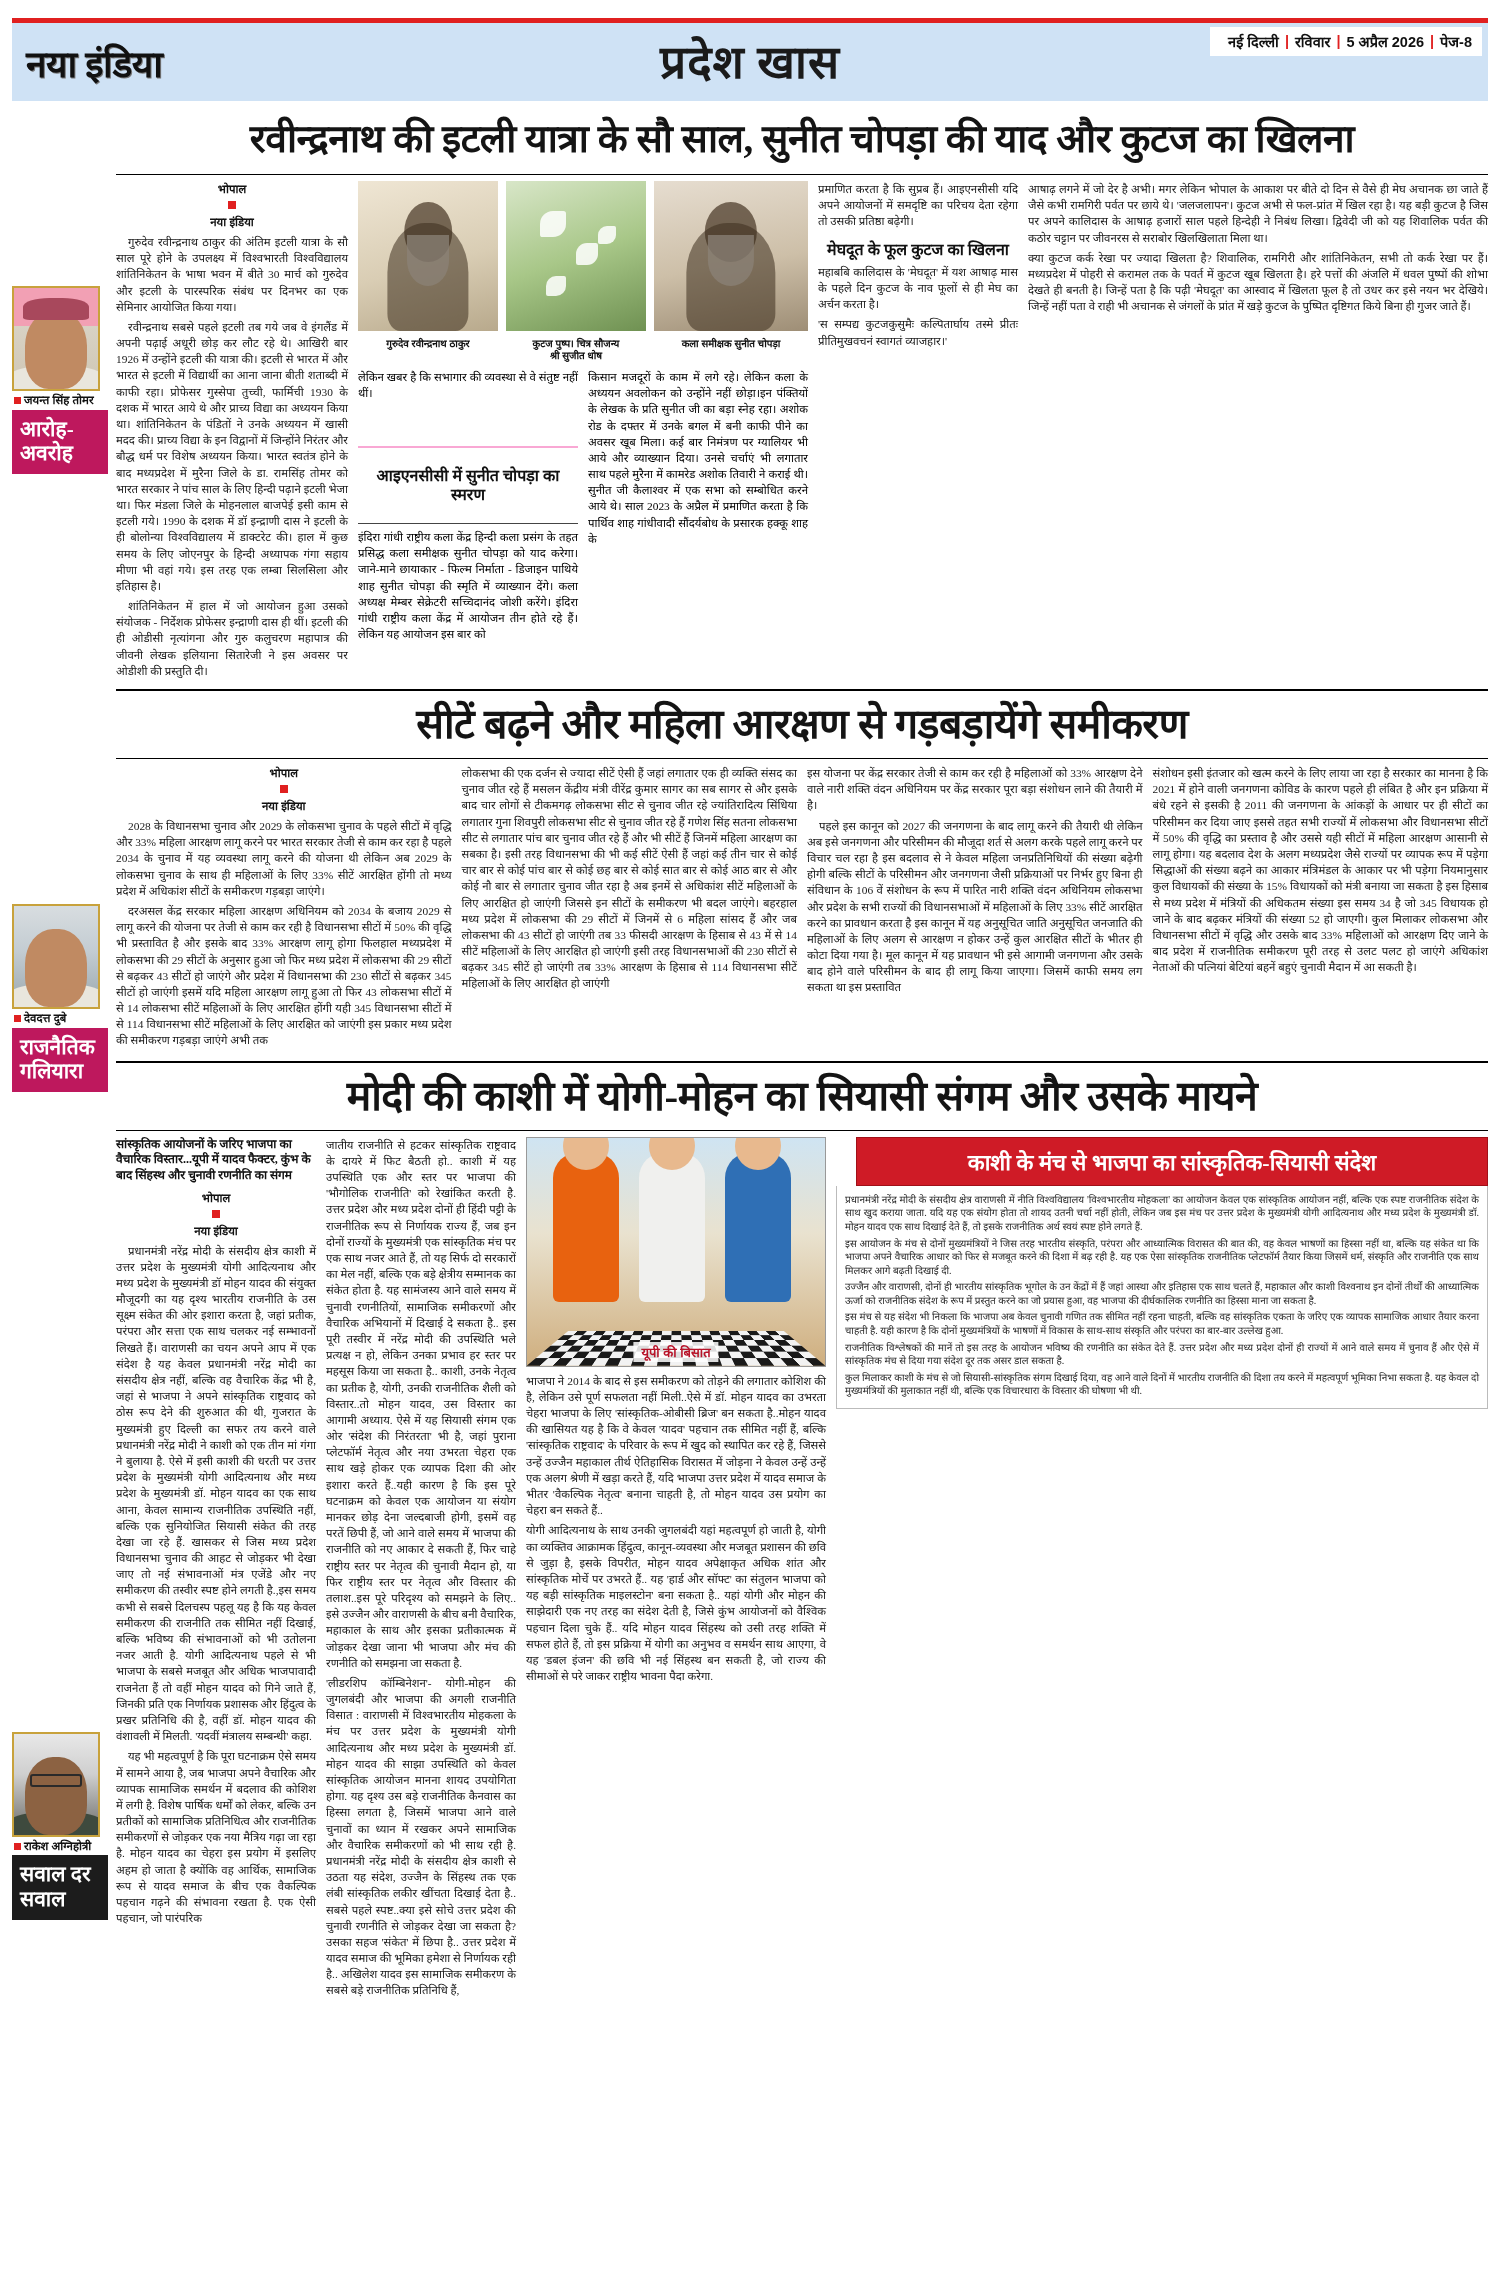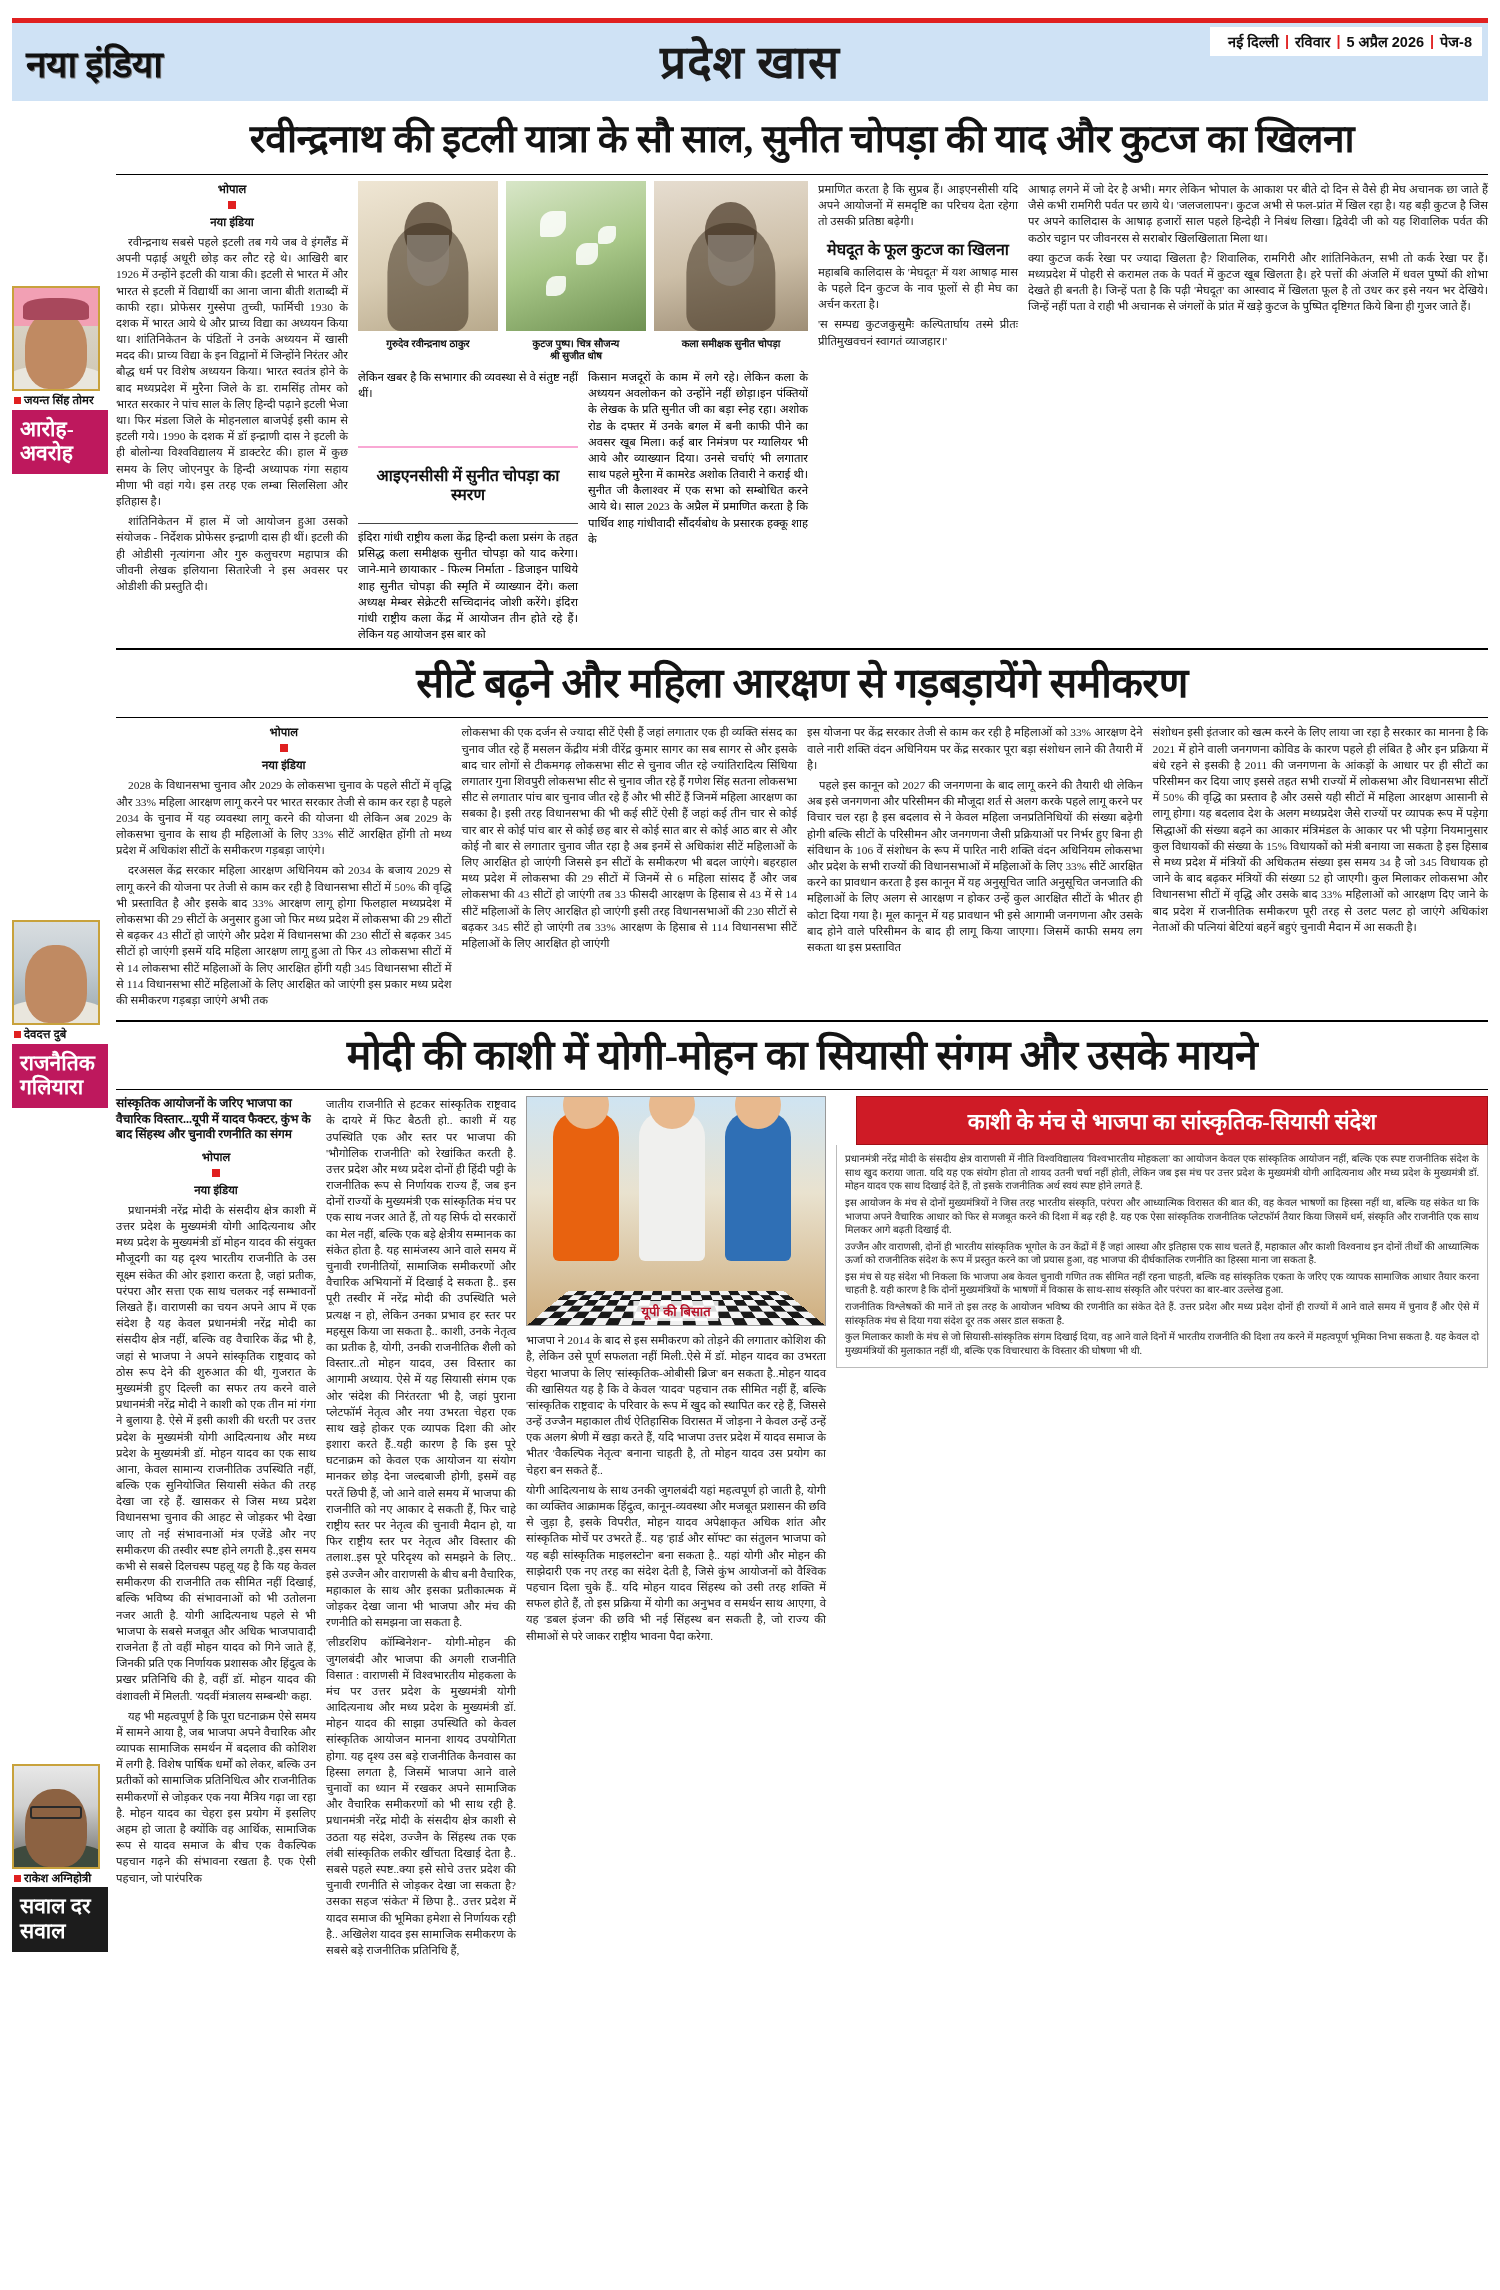--- a/index.html
+++ b/index.html
@@ -45,21 +45,21 @@
 
   
   .body-area { position: relative; margin: 0 12px; }
 
   .rail {
     position: absolute; left: 0; top: 0; width: 96px;
   }
   .content { margin-left: 104px; }
 
   
-  .author-card { width: 96px; margin-bottom: 16px; }
+  .author-card { width: 96px; margin-bottom: 0; }
   .author-photo {
     width: 88px; height: 105px;
     border: 2px solid #c8a23c;
     position: relative; overflow: hidden;
     background: #f2c9c9;
   }
   .ph-jayant { background: linear-gradient(180deg,#f2a0b4 0%,#f2a0b4 38%,#d8d2c4 38%,#cfc6b4 100%); }
   .ph-devdutt { background: linear-gradient(180deg,#d8dde0 0%,#c3ccd2 45%,#9aa7ad 100%); }
   .ph-rakesh  { background: linear-gradient(180deg,#e8e8e8 0%,#cfcfcf 40%,#6a6a66 100%); }
   .face {
@@ -301,20 +301,21 @@
         <div class="hr-thin"></div>
 
         <div class="cols" style="margin-top:6px;">
 
           <div class="col" style="flex:0 0 232px">
             <div class="byline">
               <span>भोपाल</span>
               <span class="bullet-sq"></span>
               <span>नया इंडिया</span>
             </div>
+            <p class="indent">गुरुदेव रवीन्द्रनाथ ठाकुर की अंतिम इटली यात्रा के सौ साल पूरे होने के उपलक्ष्य में विश्वभारती विश्वविद्यालय शांतिनिकेतन के भाषा भवन में बीते 30 मार्च को गुरुदेव और इटली के पारस्परिक संबंध पर दिनभर का एक सेमिनार आयोजित किया गया।</p>
             <p class="indent">रवीन्द्रनाथ सबसे पहले इटली तब गये जब वे इंगलैंड में अपनी पढ़ाई अधूरी छोड़ कर लौट रहे थे। आखिरी बार 1926 में उन्होंने इटली की यात्रा की। इटली से भारत में और भारत से इटली में विद्यार्थी का आना जाना बीती शताब्दी में काफी रहा। प्रोफेसर गुस्सेपा तुच्ची, फार्मिची 1930 के दशक में भारत आये थे और प्राच्य विद्या का अध्ययन किया था। शांतिनिकेतन के पंडितों ने उनके अध्ययन में खासी मदद की। प्राच्य विद्या के इन विद्वानों में जिन्होंने निरंतर और बौद्ध धर्म पर विशेष अध्ययन किया। भारत स्वतंत्र होने के बाद मध्यप्रदेश में मुरैना जिले के डा. रामसिंह तोमर को भारत सरकार ने पांच साल के लिए हिन्दी पढ़ाने इटली भेजा था। फिर मंडला जिले के मोहनलाल बाजपेई इसी काम से इटली गये। 1990 के दशक में डॉ इन्द्राणी दास ने इटली के ही बोलोन्या विश्वविद्यालय में डाक्टरेट की। हाल में कुछ समय के लिए जोएनपुर के हिन्दी अध्यापक गंगा सहाय मीणा भी वहां गये। इस तरह एक लम्बा सिलसिला और इतिहास है।</p>
             <p class="indent">शांतिनिकेतन में हाल में जो आयोजन हुआ उसको संयोजक - निर्देशक प्रोफेसर इन्द्राणी दास ही थीं। इटली की ही ओडीसी नृत्यांगना और गुरु कलुचरण महापात्र की जीवनी लेखक इलियाना सितारेजी ने इस अवसर पर ओडीशी की प्रस्तुति दी।</p>
           </div>
 
           <div class="col" style="flex:0 0 450px">
             <div class="photo-row">
               <div class="photo p-tagore" style="flex:0 0 140px;height:150px">
                 <div class="head"></div>
                 <div class="beard"></div>
                 <div class="silhouette"></div>

